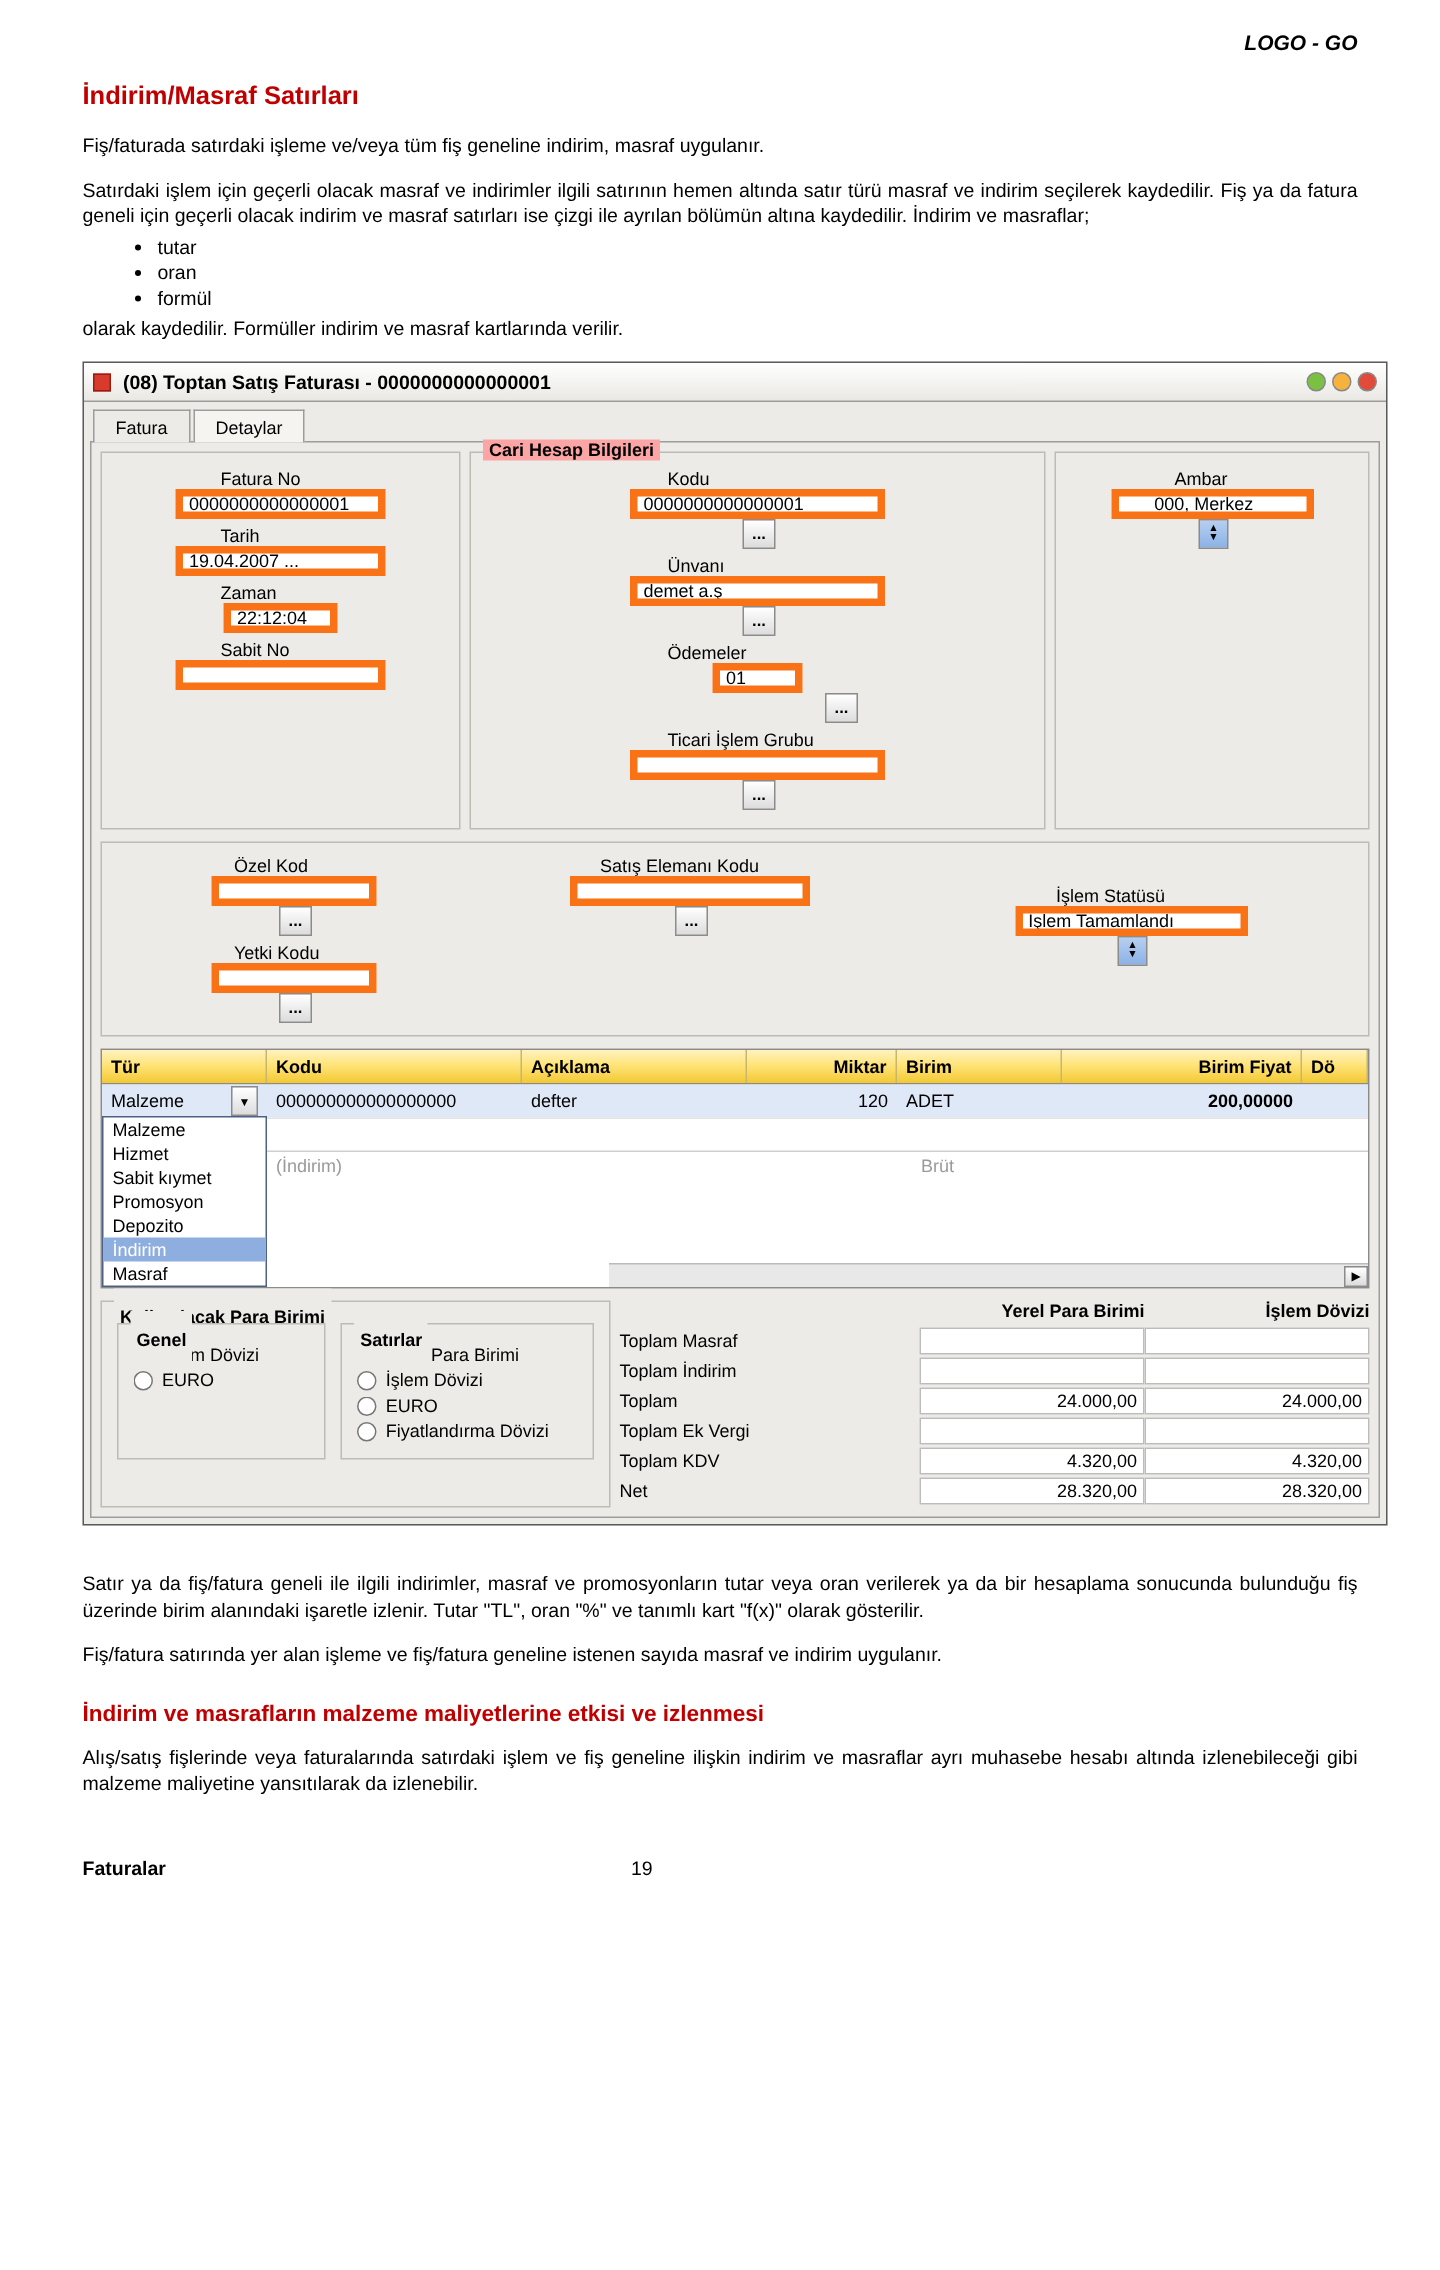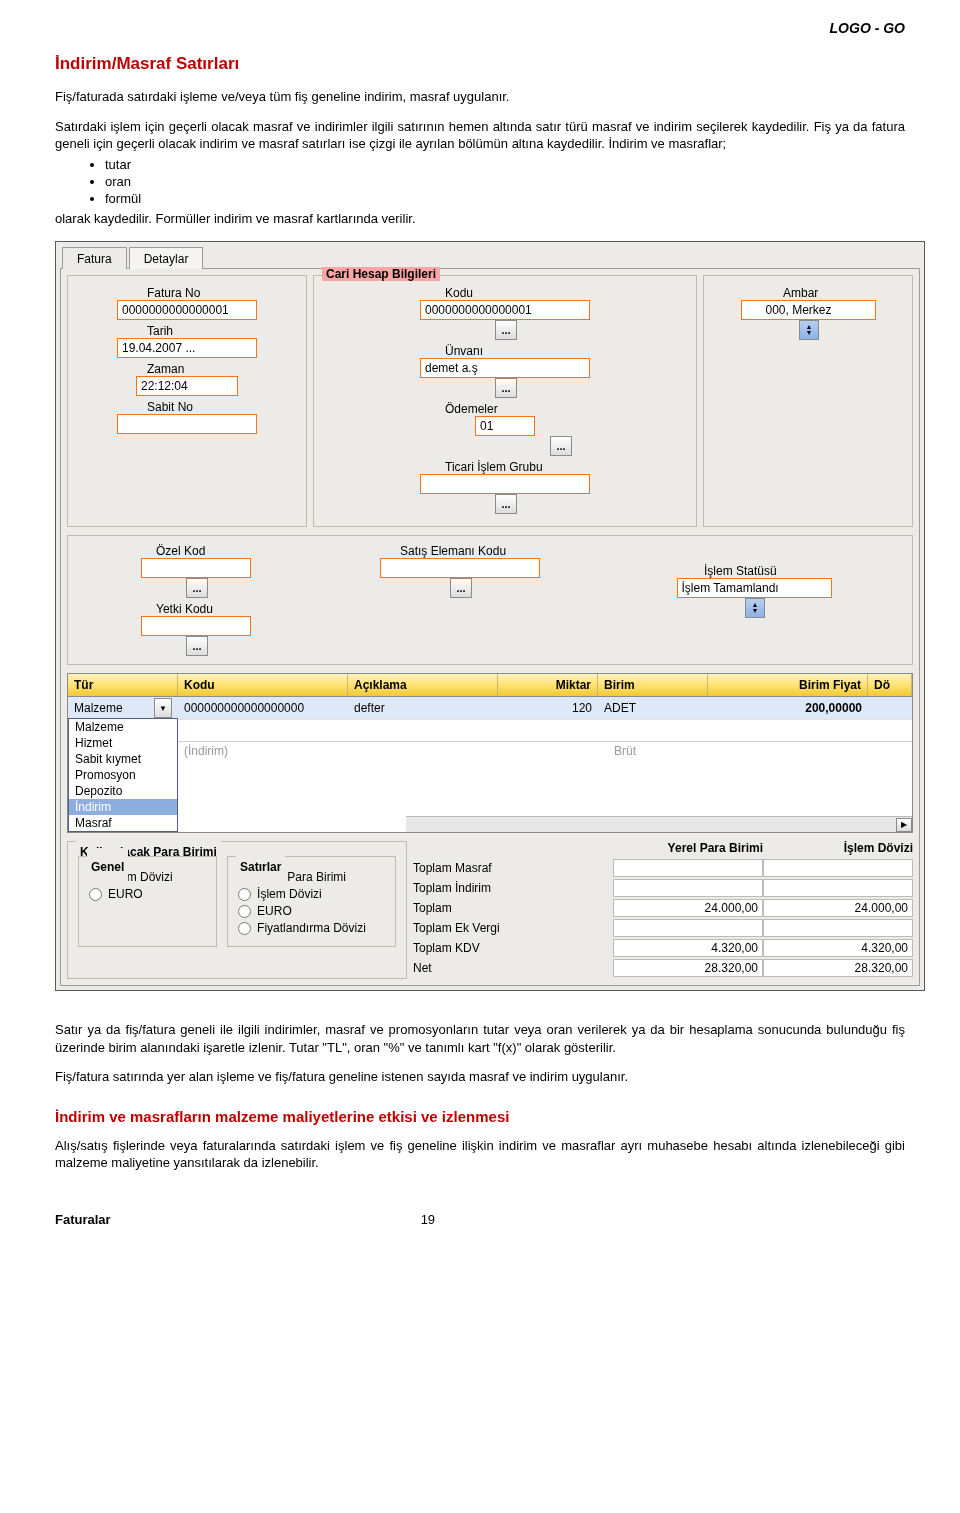--- a/index.html
+++ b/index.html
@@ -93,21 +93,21 @@
   }
   .box-legend {
     position:absolute; top:-9px; left:8px;
     background:#fca5a5; padding:0 4px;
     font-weight:bold; font-size:12px;
   }
   .fld { display:flex; align-items:center; margin:4px 0; font-size:12px;flex-direction:column; }
   .fld label { width:80px; }
   .fld.wide label { width:120px; }
   .txt {
-    background:#fff; border:1px solid #f97316;
+    background:#fff; border:5px solid #f97316;
     height:20px; padding:1px 4px; font-size:12px;
     font-family:inherit;
   }
   .lookup { border:1px solid #8b8b8b; background:linear-gradient(#fff,#dcdcdc); height:20px; width:22px; display:flex;align-items:center;justify-content:center; font-weight:bold; font-size:11px; margin-left:2px;}
   .spin { border:1px solid #8b8b8b; background:linear-gradient(#b7cff0,#8bb2e6); height:20px; width:20px; display:flex; flex-direction:column; justify-content:center; align-items:center; margin-left:2px; font-size:7px; line-height:6px;}
   .arrow-combo { border:1px solid #8b8b8b; background:linear-gradient(#fff,#dcdcdc); height:20px; width:18px; display:flex;align-items:center;justify-content:center; font-size:8px;}
 
   
   .midrow { display:flex; gap:10px; border:1px solid #bdbbb3; margin-top:8px; padding:4px 8px; align-items:flex-start; }
 
@@ -175,20 +175,28 @@
 <p class="para">Fiş/faturada satırdaki işleme ve/veya tüm fiş geneline indirim, masraf uygulanır.</p>
 <p class="para" style="margin-bottom:2px;">Satırdaki işlem için geçerli olacak masraf ve indirimler ilgili satırının hemen altında satır türü masraf ve indirim seçilerek kaydedilir. Fiş ya da fatura geneli için geçerli olacak indirim ve masraf satırları ise çizgi ile ayrılan bölümün altına kaydedilir. İndirim ve masraflar;</p>
 <ul class="bullets">
   <li>tutar</li>
   <li>oran</li>
   <li>formül</li>
 </ul>
 <p class="para">olarak kaydedilir. Formüller indirim ve masraf kartlarında verilir.</p>
 
 <div class="window">
+  <div class="titlebar">
+    <div class="sq"></div>
+    <span>(08) Toptan Satış Faturası - 0000000000000001</span>
+    <div class="spacer"></div>
+    <div class="dot g"></div>
+    <div class="dot o"></div>
+    <div class="dot r"></div>
+  </div>
 
   <div class="tabs">
     <div class="tab active">Fatura</div>
     <div class="tab">Detaylar</div>
   </div>
 
   <div class="inner">
 
     <div class="row3">
 
@@ -196,21 +204,21 @@
         <div class="fld">
             <label>Fatura No</label>
           <input class="txt" style="width: 140px;" value="0000000000000001">
           </div>
         <div class="fld">
             <label>Tarih</label>
           <input class="txt" style="width: 140px;" value="19.04.2007 ...">
           </div>
         <div class="fld">
             <label>Zaman</label>
-          <input class="txt" style="width: 102px;" value="22:12:04">
+          <input class="txt" style="width: 76px;" value="22:12:04">
           </div>
         <div class="fld">
             <label>Sabit No</label>
           <input class="txt" style="width: 140px;" value="">
           </div>
       </div>
 
       <div class="box" style="flex:1;">
         <div class="box-legend">Cari Hesap Bilgileri</div>
         <div class="fld wide">

